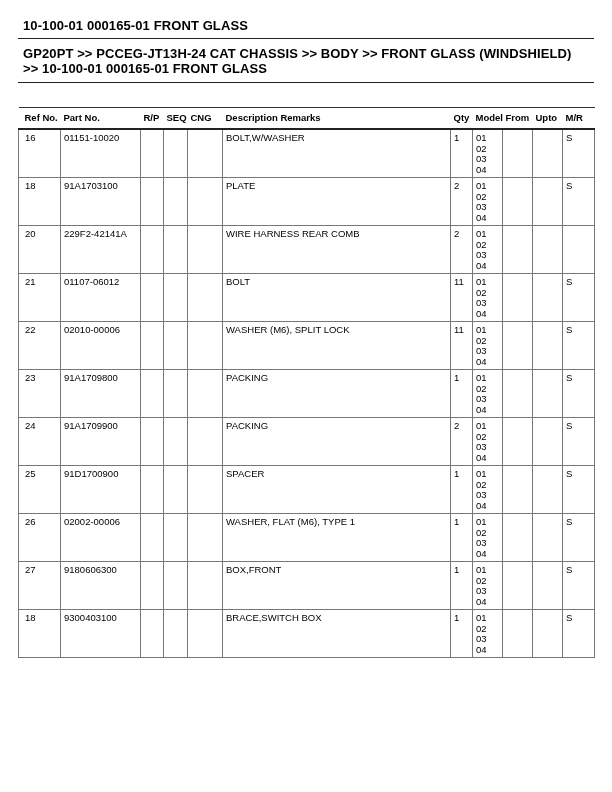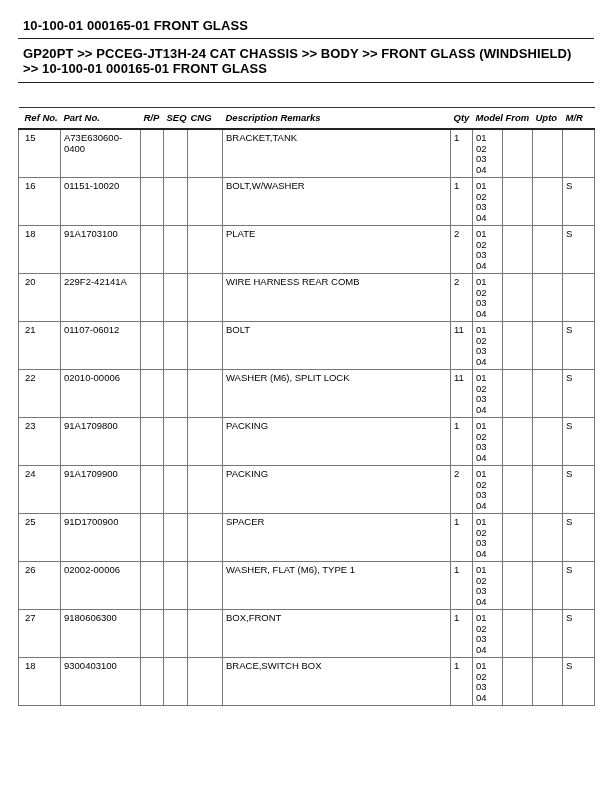--- a/index.html
+++ b/index.html
@@ -23,21 +23,21 @@
   .rule2 { margin-top:6px; }
   table.parts {
     border-collapse:collapse; table-layout:fixed;
     width:576px; margin:24px 18px 0 18px;
     font-size:9.5px;
   }
   table.parts th {
     text-align:left; font-weight:bold; font-size:9.5px;
     padding:4px 3px 5px 3px; vertical-align:bottom;
     border-top:1px solid #333; border-bottom:2px solid #222;
-    white-space:nowrap; overflow:hidden;font-style:italic;
+    white-space:nowrap; overflow:hidden;
   }
   table.parts th.c-ref { padding-left:6px; }
   table.parts td {
     border:1px solid #777;
     vertical-align:top; padding:3px 3px 2px 3px;
     font-size:9.5px; line-height:10.5px; height:41px;
     overflow:hidden;
   }
   table.parts td.c-ref { padding-left:6px; }
   table.parts td.c-model { white-space:pre-line; }
@@ -89,36 +89,20 @@
         <th class="c-desc">Description Remarks</th>
         <th class="c-qty">Qty</th>
         <th class="c-model">Model</th>
         <th class="c-from">From</th>
         <th class="c-upto">Upto</th>
         <th class="c-mr">M/R</th>
       </tr>
     </thead>
     <tbody>
       <tr>
-        <td class="c-ref">15</td>
-        <td class="c-part">A73E630600-0400</td>
-        <td class="c-rp"></td>
-        <td class="c-seq"></td>
-        <td class="c-cng"></td>
-        <td class="c-desc">BRACKET,TANK</td>
-        <td class="c-qty">1</td>
-        <td class="c-model">01
-02
-03
-04</td>
-        <td class="c-from"></td>
-        <td class="c-upto"></td>
-        <td class="c-mr"></td>
-      </tr>
-      <tr>
         <td class="c-ref">16</td>
         <td class="c-part">01151-10020</td>
         <td class="c-rp"></td>
         <td class="c-seq"></td>
         <td class="c-cng"></td>
         <td class="c-desc">BOLT,W/WASHER</td>
         <td class="c-qty">1</td>
         <td class="c-model">01
 02
 03

